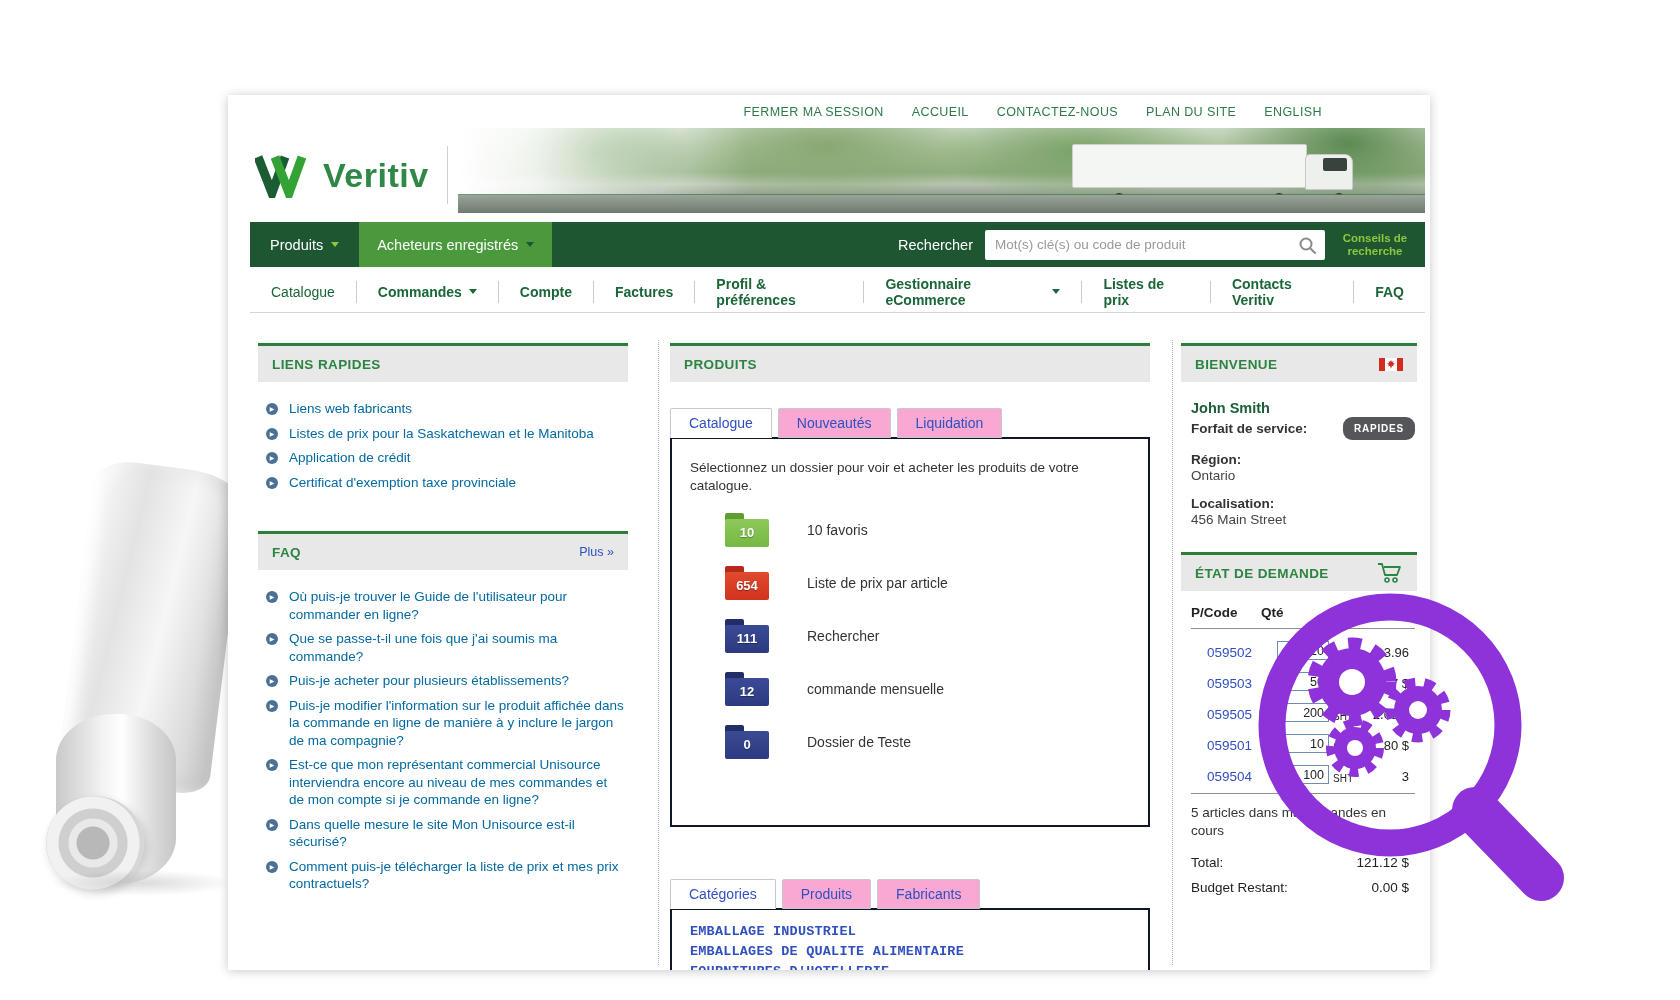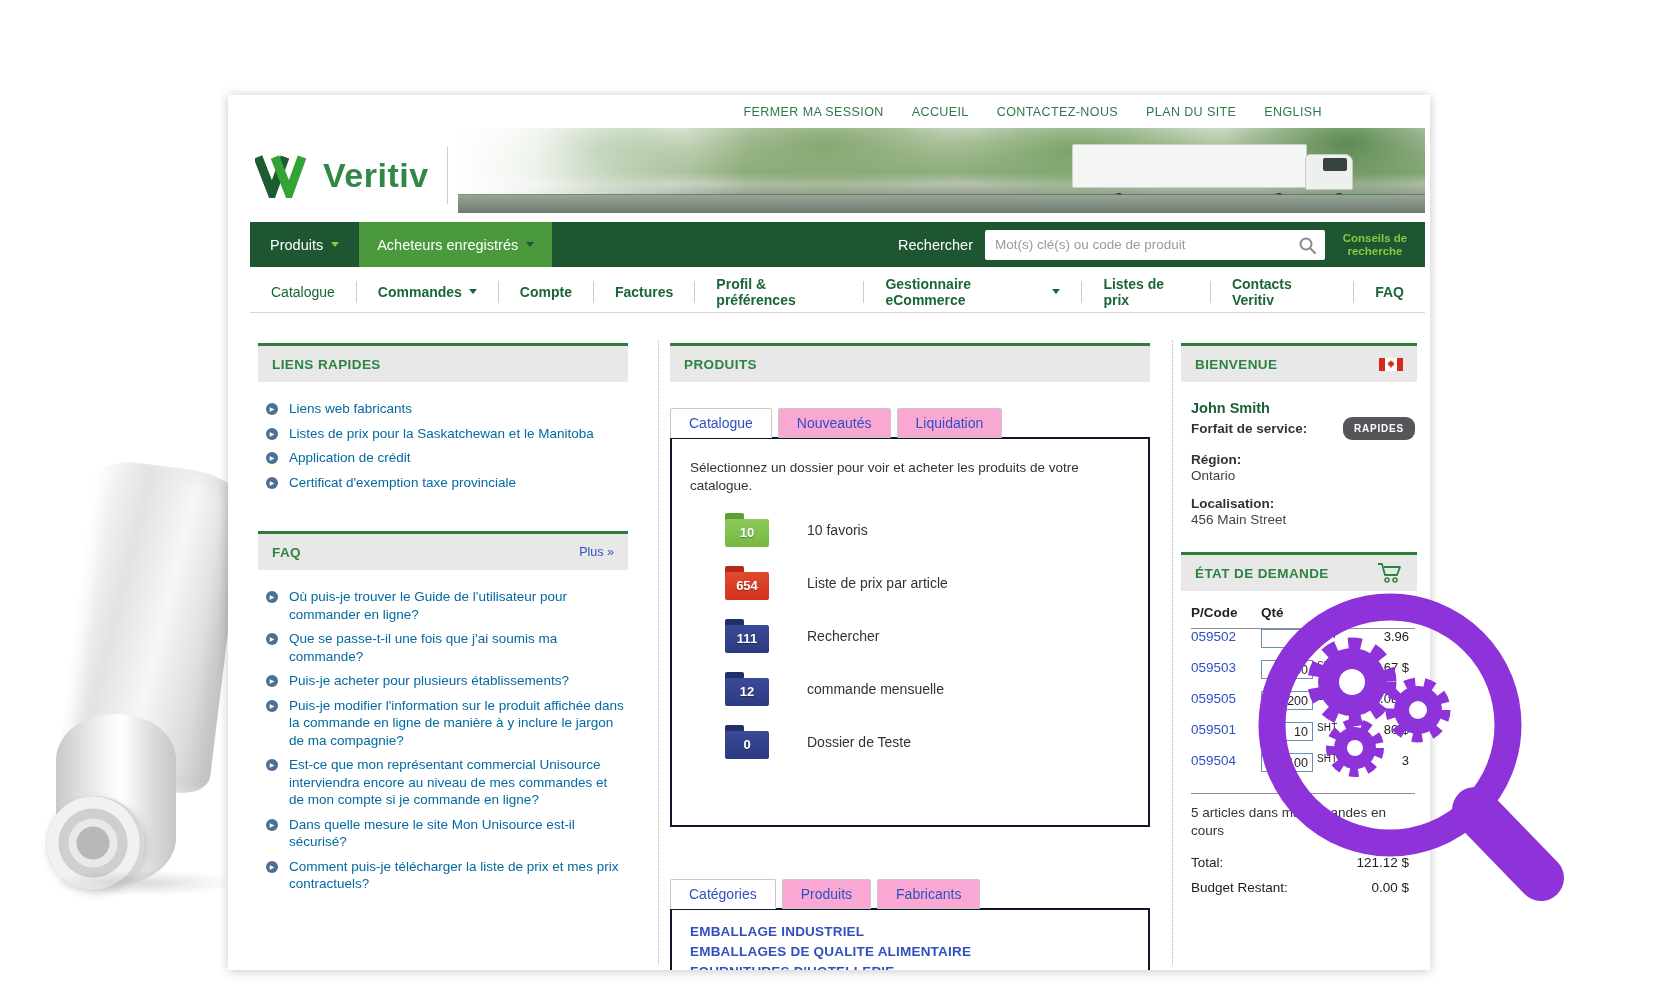--- a/index.html
+++ b/index.html
@@ -115,41 +115,41 @@
   .folder .fbody { position:absolute; bottom:0; left:0; width:44px; height:28px; border-radius:2px;
     color:#fff; font-size:13px; font-weight:700; display:flex; align-items:center; justify-content:center;
     text-shadow:0 1px 1px rgba(0,0,0,.35); }
   .folder.green .ftab { background:#5f9e33; } .folder.green .fbody { background:linear-gradient(180deg,#8cc95a,#76b843); }
   .folder.red   .ftab { background:#b5281a; } .folder.red   .fbody { background:linear-gradient(180deg,#e04a2e,#d2331d); }
   .folder.navy  .ftab { background:#222e66; } .folder.navy  .fbody { background:linear-gradient(180deg,#3a4a96,#2c3a80); }
   .folder-label { font-size:14px; color:#333; margin-left:38px; }
 
   .cats-box { height:90px; padding:14px 18px; }
   .cats-box a { display:block; font-size:13.5px; font-weight:700; color:#3050c0; text-decoration:none;
-                margin-bottom:5px; letter-spacing:.2px; cursor:pointer; }
+                margin-bottom:5px; letter-spacing:.2px; cursor:pointer;font-family:Liberation Mono, monospace; }
 
   
   .flag { margin-left:auto; }
   .welcome-body { padding:17px 2px 0 10px; font-size:13.5px; color:#333; }
   .w-name { color:#1c5e35; font-weight:700; font-size:14.5px; line-height:18px; }
   .w-line { display:flex; align-items:center; line-height:18px; }
   .w-bold { font-weight:700; color:#333; }
   .w-val { color:#444; line-height:17px; }
   .w-group { margin-top:12px; }
   .badge { margin-left:auto; background:#55565a; color:#fff; font-size:10px; font-weight:700;
            letter-spacing:.8px; border-radius:9px; padding:2.5px 11px; }
 
   .demand-head { margin-top:24px; }
   .cart-icon { margin-left:auto; cursor:pointer; }
   .demand-table { padding:14px 2px 0 10px; }
   .d-header { display:flex; align-items:center; font-size:13.5px; font-weight:700; color:#222;
               padding-bottom:8px; border-bottom:1px solid #8f8f8f; }
   .d-header .h-code { width:70px; }
   .d-header .h-total { flex:1; text-align:right; padding-right:6px; }
-  .d-row { display:flex; align-items:flex-start; height:31px; }
+  .d-row { display:flex; align-items:flex-end; height:31px;margin-left:16px; }
   .d-row .code { width:70px; font-size:13.5px; color:#3050c0; cursor:pointer; }
   .d-row input { width:52px; height:19px; border:1px solid #6b8fb3; font-size:12.5px; text-align:right;
                  padding-right:4px; font-family:"Liberation Sans",sans-serif; color:#222; }
   .d-row .unit { font-size:10px; color:#222; margin-left:4px; letter-spacing:.2px; }
   .d-row .price { flex:1; text-align:right; font-size:13px; color:#222; padding-right:6px; }
   .d-summary { border-top:1px solid #8f8f8f; margin-top:9px; padding-top:10px; font-size:13.5px;
                color:#333; line-height:18px; }
   .d-total { display:flex; margin-top:15px; font-size:13.5px; color:#222; }
   .d-total .v { margin-left:auto; padding-right:6px; }
   .d-budget { display:flex; margin-top:10px; font-size:13.5px; color:#222; }

